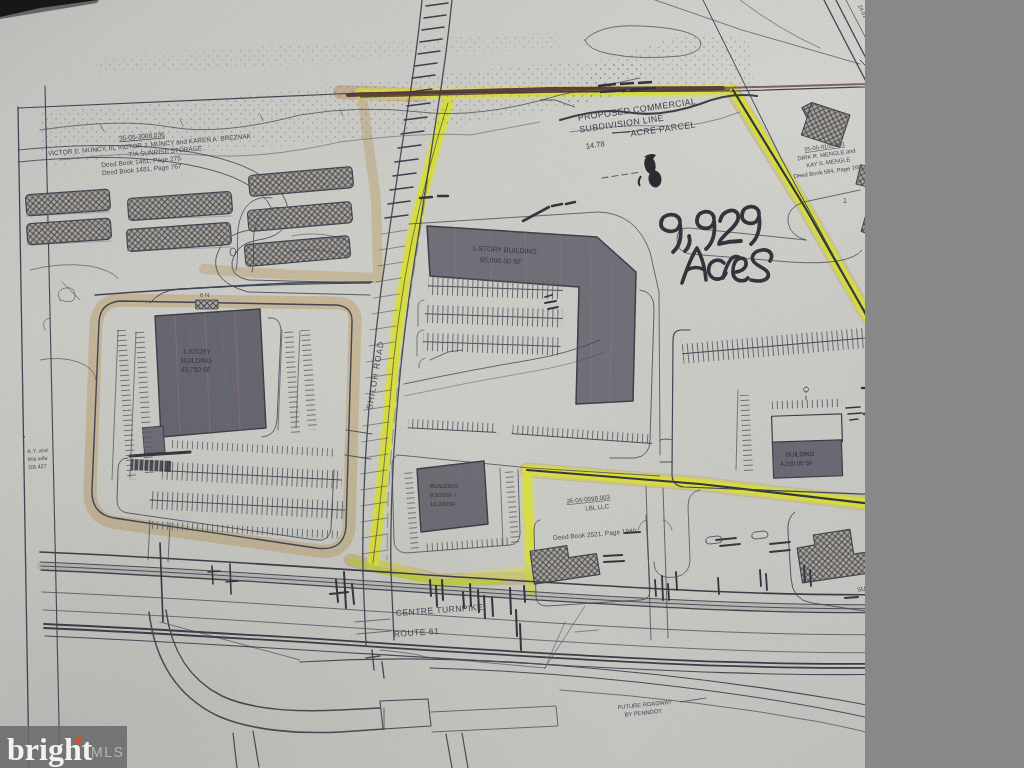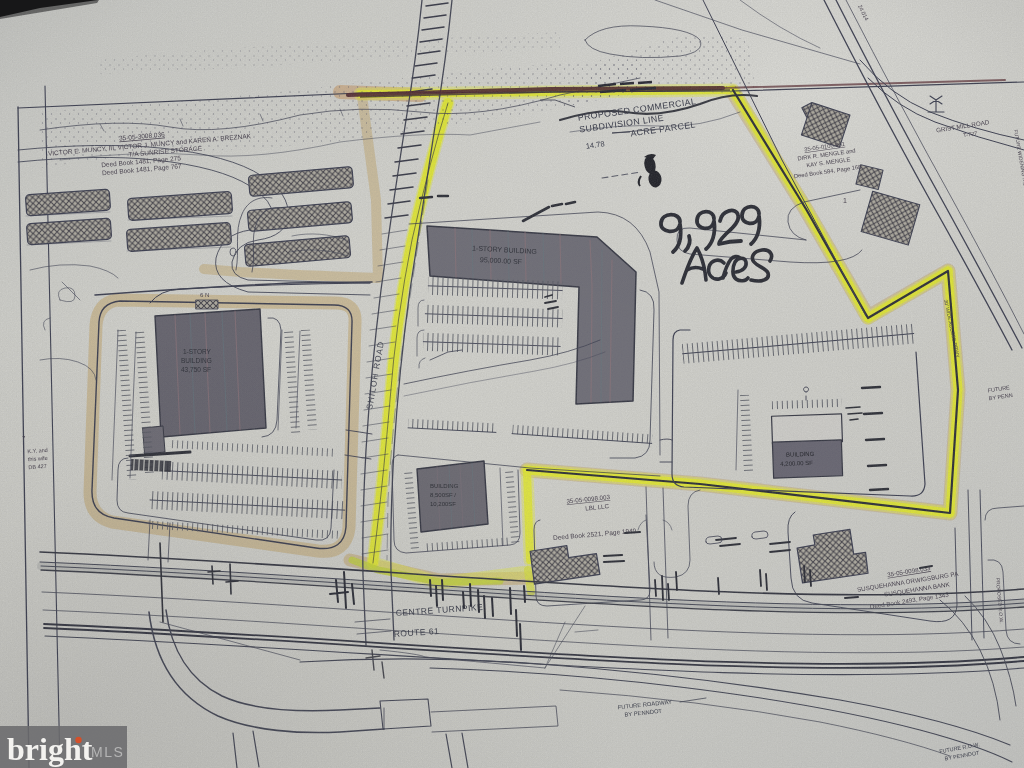--- a/index.html
+++ b/index.html
@@ -1,16 +1,16 @@
 <!DOCTYPE html>
 <html><head>
 <meta charset="utf-8">
 <style>
   html,body{margin:0;padding:0;background:#888;}
-  #page{width:1024px;height:768px;overflow:hidden;position:relative;font-family:"Liberation Sans",sans-serif;}
+  #page{width:865px;height:768px;overflow:hidden;position:relative;font-family:"Liberation Sans",sans-serif;}
   svg{display:block;}
 </style>
 </head>
 <body>
 <div id="page">
 <svg width="1024" height="768" viewBox="0 0 1024 768" xmlns="http://www.w3.org/2000/svg">
 <defs>
   <linearGradient id="paper" x1="0" y1="0" x2="1" y2="1">
     <stop offset="0" stop-color="#cfd0cc"></stop>
     <stop offset="0.35" stop-color="#dcdcd6"></stop>

